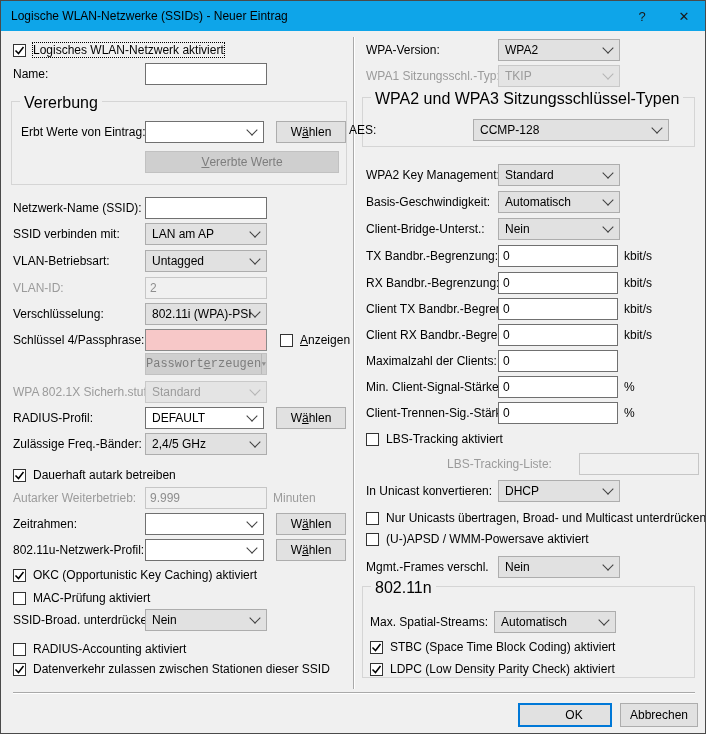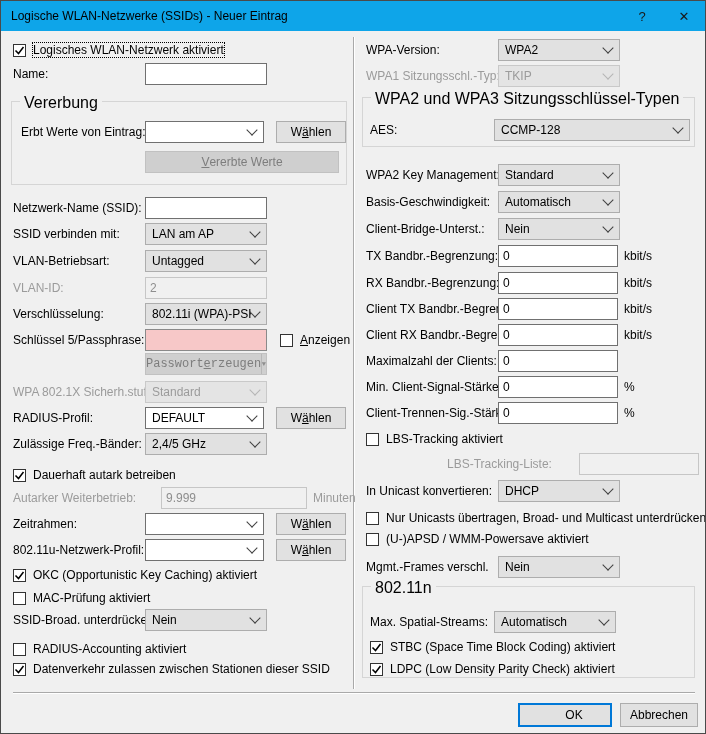--- a/index.html
+++ b/index.html
@@ -117,21 +117,21 @@
 
     <div class="row" style="left:12px;top:272px;width:333px;">
       <span class="lbl">Verschlüsselung:</span>
       <div class="combo">
         <span class="txt">802.11i (WPA)-PSK</span>
         <span class="chev"></span>
       </div>
     </div>
 
     <div class="row" style="left:12px;top:298px;width:333px;">
-      <span class="lbl">Schlüssel 5/Passphrase:</span>
+      <span class="lbl">Schlüssel 4/Passphrase:</span>
       <input class="tin pink" style="width: 122px;" value="">
       <span class="cb" style="margin-left:13px;"></span>
       <span class="cbl"><u>A</u>nzeigen</span>
     </div>
 
     <div class="row" style="left:12px;top:322px;width:333px;">
       <span class="lbl"></span>
       <div class="splitbtn" style="width:122px;">
         <span class="split-main">Passwort <u>e</u>rzeugen</span>
         <span class="split-sep"></span>
@@ -168,21 +168,21 @@
       <span class="cb">
         <svg width="11" height="11" viewBox="0 0 11 11">
             <path d="M1.5 5.5l3 3 5-6.5" fill="none" stroke="#000" stroke-width="1.5"></path>
           </svg>
       </span>
       <span class="cbl">Dauerhaft autark betreiben</span>
     </div>
 
     <div class="row" style="left:12px;top:456px;width:333px;">
       <span class="lbl dis">Autarker Weiterbetrieb:</span>
-      <input class="tin dis" style="width: 146px; margin-left: 16px;" value="9.999">
+      <input class="tin dis" style="width: 122px;" value="9.999">
       <span class="unit dis">Minuten</span>
     </div>
 
     <div class="row" style="left:12px;top:482px;width:333px;">
       <span class="lbl">Zeitrahmen:</span>
       <div class="combo edit" style="width:119px;">
         <span class="txt"></span>
         <span class="chev"></span>
       </div>
       <button class="btn" style="width:70px;margin-left:12px;">W<u>ä</u>hlen</button>
@@ -245,21 +245,21 @@
       <span class="lbl dis">WPA1 Sitzungsschl.-Typ:</span>
       <div class="combo dis">
         <span class="txt">TKIP</span>
         <span class="chev"></span>
       </div>
     </div>
 
     <div class="grp" style="left:361px;top:66px;width:333px;height:50px;">
       <span class="grp-cap">WPA2 und WPA3 Sitzungsschlüssel-Typen</span>
     </div>
-    <div class="row" style="left:369px;top:88px;width:320px;">
+    <div class="row" style="left:348px;top:88px;width:320px;">
       <span class="lbl" style="width:124px;">AES:</span>
       <div class="combo" style="width:196px;">
         <span class="txt">CCMP-128</span>
         <span class="chev"></span>
       </div>
     </div>
 
     <div class="row" style="left:365px;top:133px;width:333px;">
       <span class="lbl">WPA2 Key Management:</span>
       <div class="combo">

